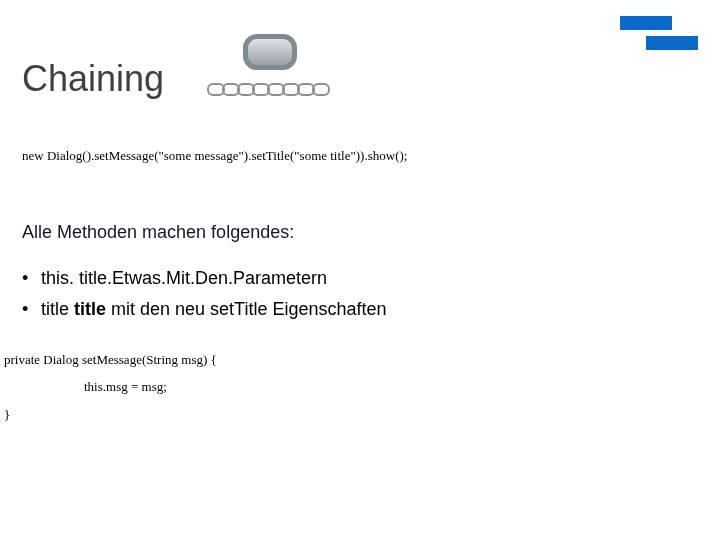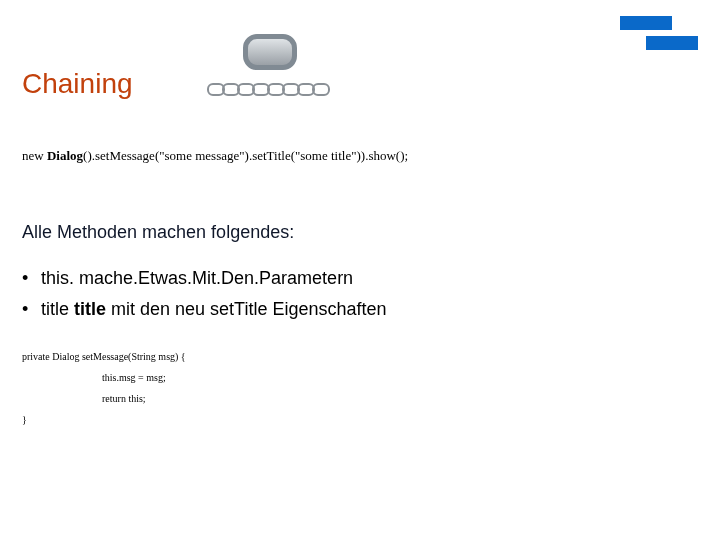--- a/index.html
+++ b/index.html
@@ -1,31 +1,31 @@
 <!DOCTYPE html>
 <html><head>
 <meta charset="utf-8">
 <style>
   html,body{margin:0;padding:0;width:720px;height:540px;background:#fff;font-family:Arial,Helvetica,sans-serif;color:#000;overflow:hidden}
   .slide{position:relative;width:720px;height:540px;box-sizing:border-box}
   .logo{position:absolute;top:16px;right:22px}
   .logo .bar-top{width:52px;height:14px;background:#0a69c9}
   .logo .bar-bot{width:52px;height:14px;background:#0a69c9;margin-top:6px;margin-left:26px}
-  .title{position:absolute;top:68px;left:22px;font-size:28px;font-weight:400;color:#c2410c}
+  .title{position:absolute;top:58px;left:22px;font-size:36px;font-weight:400;color:#404040}
   .chain-image{position:absolute;top:34px;left:200px;width:140px;text-align:center}
   .chain-link{display:inline-block;width:44px;height:26px;border:5px solid #808a93;border-radius:14px;margin-bottom:4px;background:linear-gradient(#dfe3e6,#9aa0a6)}
   .chain-small{display:inline-block;width:14px;height:9px;border:2px solid #8a9096;border-radius:6px;margin-left:-3px}
   .chain-row-wrap{margin-top:4px;text-align:center}
   .code1{position:absolute;top:148px;left:22px;font-family:Georgia,'Times New Roman',serif;font-size:13px;color:#000}
-  .code1 .kw{font-weight:bold}
+  .code1 .kw{font-weight:normal}
   .subhead{position:absolute;top:222px;left:22px;font-size:18px;font-weight:400;color:#0f172a}
   .bullets{position:absolute;top:258px;left:22px;font-size:18px}
   .bullets .row{margin:10px 0}
   .bullets .dot{display:inline-block;width:14px}
-  .code2{position:absolute;top:346px;left:22px;font-family:Georgia,'Times New Roman',serif;font-size:10px;color:#000;line-height:2.1}
+  .code2{position:absolute;top:346px;left:4px;font-family:Georgia,'Times New Roman',serif;font-size:13px;color:#000;line-height:2.1}
   .indent1{padding-left:80px}
   .strong{font-weight:bold}
 </style>
 </head>
 <body>
 
 <div class="slide">
 
   <div class="logo">
     <div class="bar-top"></div>
@@ -43,28 +43,27 @@
 
   <div class="code1">
     <span>new </span><span class="kw">Dialog</span><span>().setMessage("some message").setTitle("some title")).show();</span>
   </div>
 
   <div class="subhead">Alle Methoden machen folgendes:</div>
 
   <div class="bullets">
     <div class="row">
       <span class="dot">•</span>
-      <span>this. mache.Etwas.Mit.Den.Parametern</span>
+      <span>this. title.Etwas.Mit.Den.Parametern</span>
     </div>
     <div class="row">
       <span class="dot">•</span>
       <span>title </span><span class="strong">title</span><span> mit den neu setTitle Eigenschaften</span>
     </div>
   </div>
 
   <div class="code2">
     <div>private Dialog setMessage(String msg) {</div>
     <div class="indent1">this.msg = msg;</div>
-    <div class="indent1">return this;</div>
     <div>}</div>
   </div>
 
 </div>
 
 </body></html>

